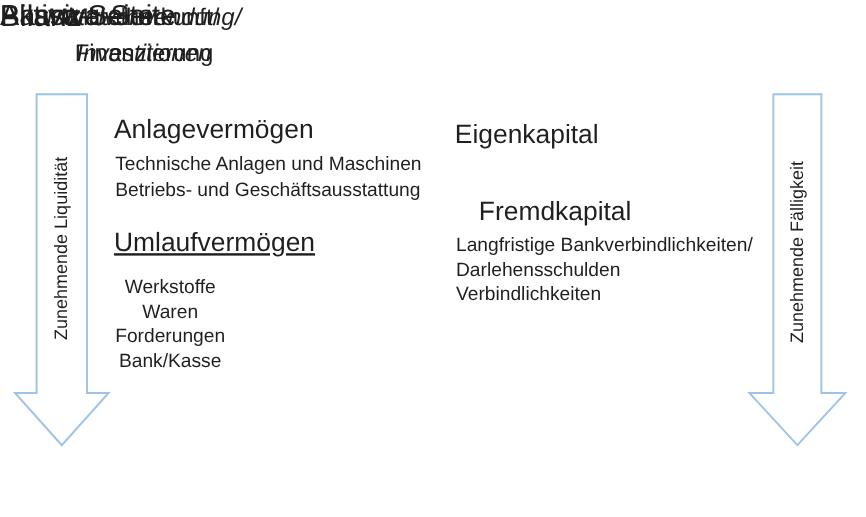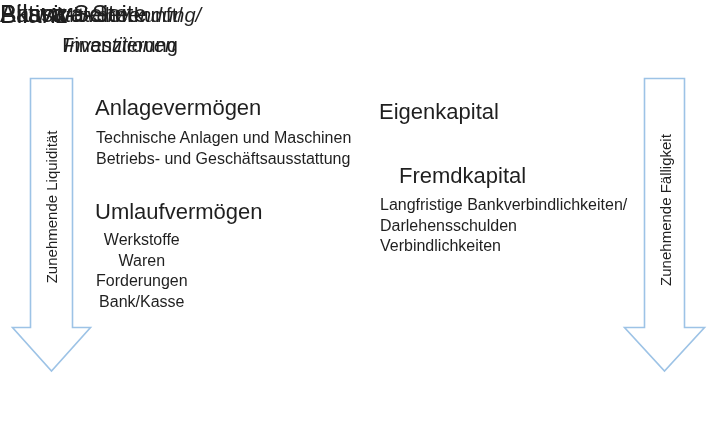--- a/index.html
+++ b/index.html
@@ -69,21 +69,21 @@
 
   <div class="abs hbar"></div>
   <div class="abs vbar"></div>
 
   <div class="abs section-heading" style="left:95px; top:93px;">Anlagevermögen</div>
   <div class="abs item-list" style="left:96px; top:128px;">
     <div>Technische Anlagen und Maschinen</div>
     <div>Betriebs- und Geschäftsausstattung</div>
   </div>
 
-  <div class="abs section-heading" style="left:95px; top:197px;">Umlaufvermögen</div>
+  <div class="abs section-heading" style="left:95px; top:187px;text-decoration:underline;">Umlaufvermögen</div>
   <div class="abs item-list" style="left:96px; top:230px;text-align:center;">
     <div>Werkstoffe</div>
     <div>Waren</div>
     <div>Forderungen</div>
     <div>Bank/Kasse</div>
   </div>
 
   <div class="abs section-heading" style="left:379px; top:97px;">Eigenkapital</div>
 
   <div class="abs section-heading" style="left:399px; top:161px;">Fremdkapital</div>

